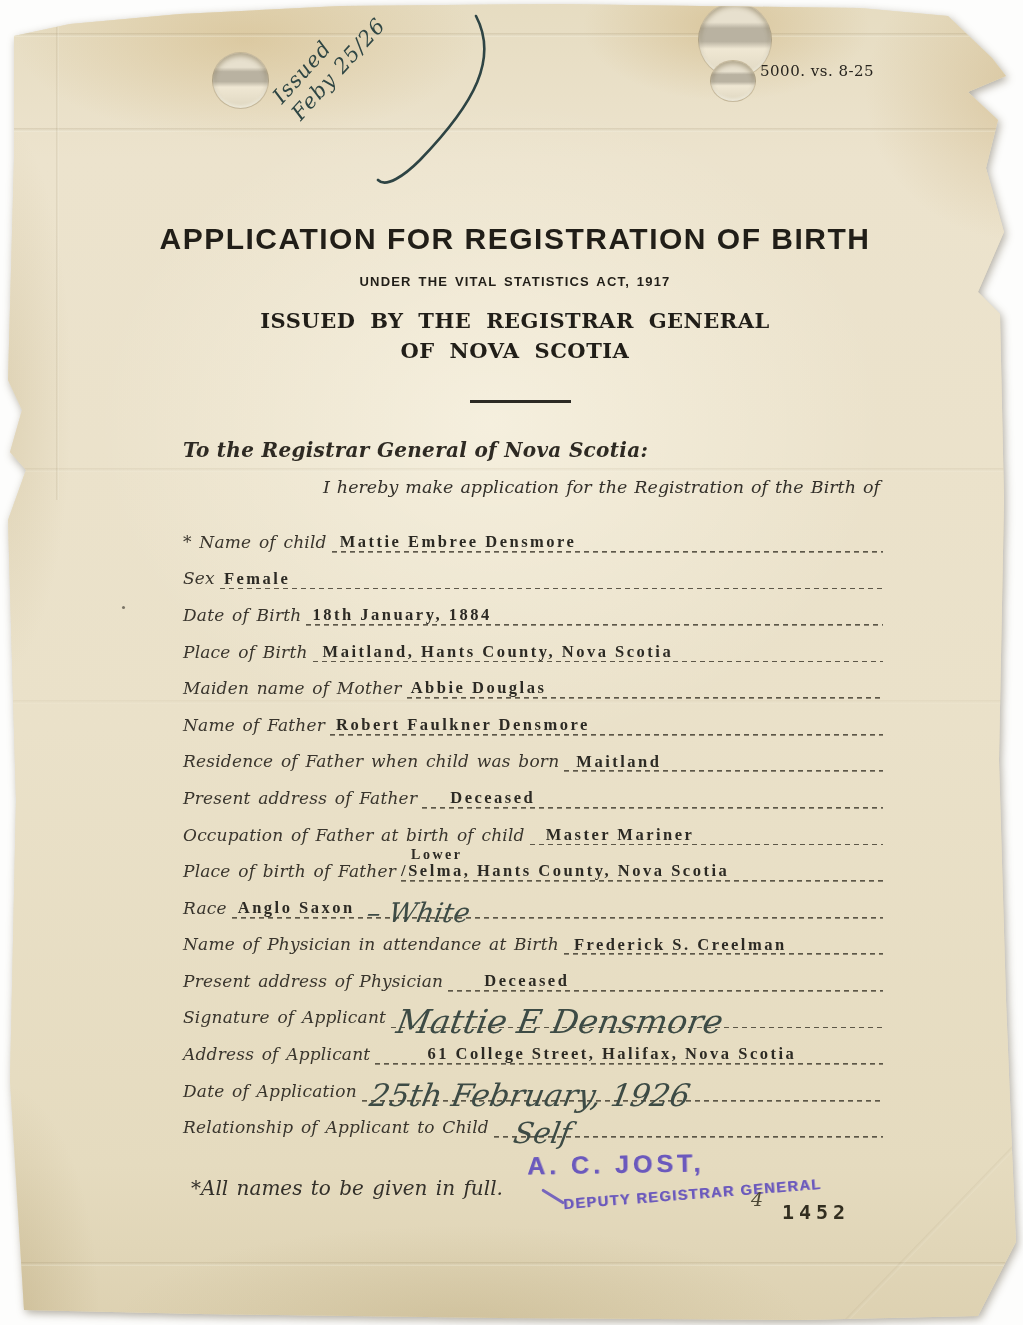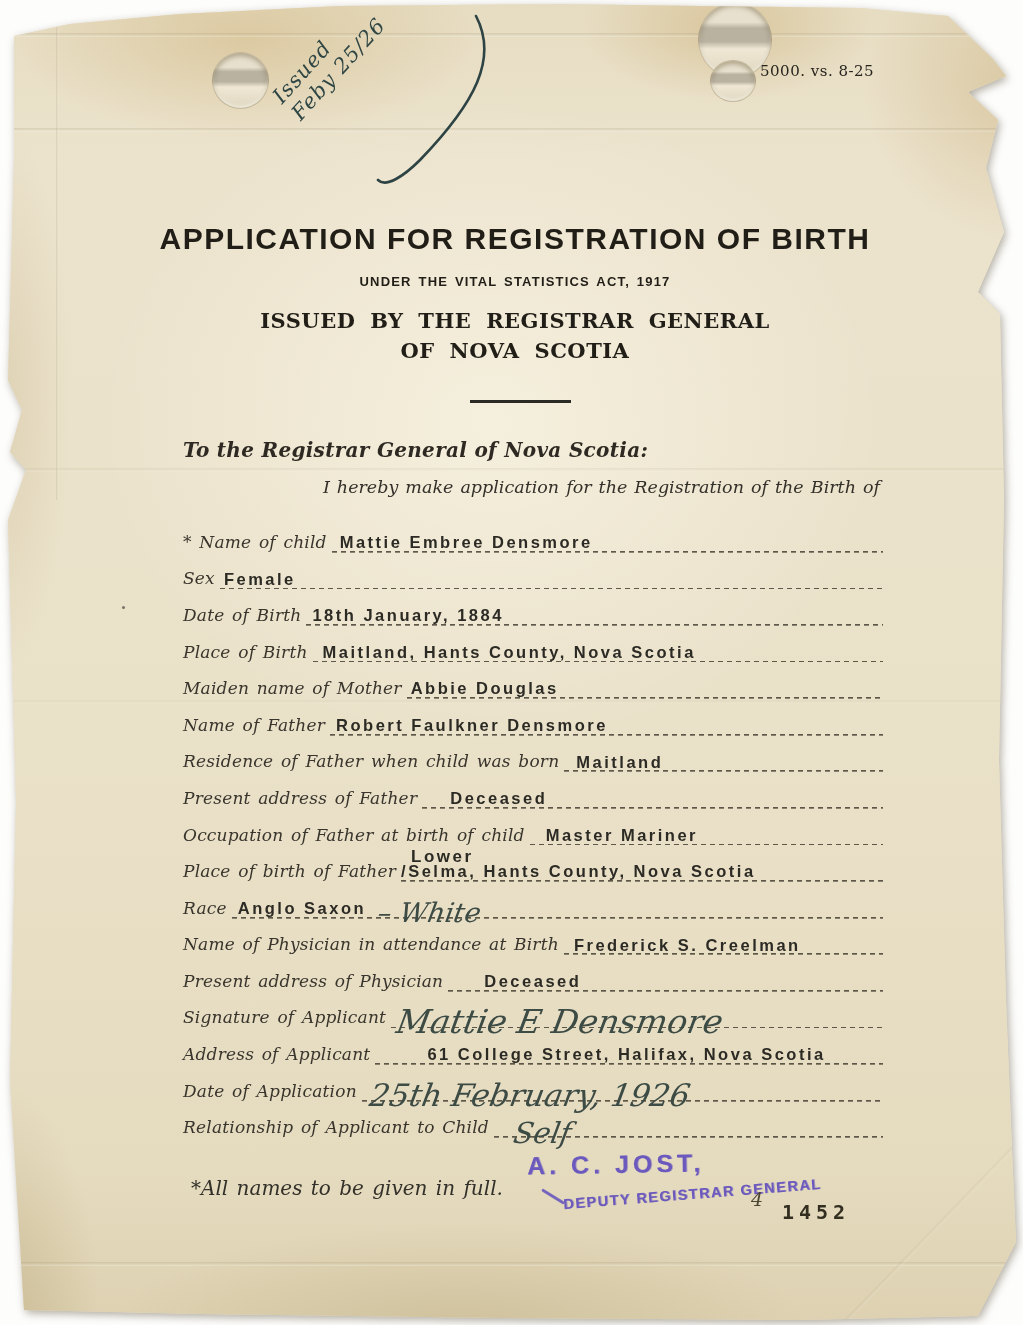--- a/index.html
+++ b/index.html
@@ -46,24 +46,24 @@
   .salutation{position:absolute;left:183px;top:438px;font-style:italic;font-weight:700;font-size:20px;color:#2e2a23;letter-spacing:.3px;}
   .intro{position:absolute;left:183px;top:477px;width:697px;text-align:right;
     font-style:italic;font-size:17.5px;color:#33302a;word-spacing:1.5px;}
   .fields{position:absolute;left:183px;top:516px;width:700px;display:flex;flex-direction:column;}
   .row{height:36.6px;display:flex;align-items:flex-end;}
   .flabel{font-style:italic;font-size:17px;color:#39352d;white-space:nowrap;letter-spacing:.2px;word-spacing:2px;
     padding-right:5px;line-height:1.05;padding-bottom:1px;}
   .entry{flex:1;position:relative;display:flex;align-items:flex-end;min-width:0;
     background-image:repeating-linear-gradient(90deg, rgba(62,57,44,.82) 0 5px, transparent 5px 9px);
     background-size:100% 1.7px;background-position:left bottom;background-repeat:no-repeat;}
-  .typed{font-family:Liberation Sans, sans-serif;font-weight:700;font-size:16.5px;letter-spacing:2.5px;
+  .typed{font-family:Liberation Serif, serif;font-weight:700;font-size:16.5px;letter-spacing:2.5px;
     color:#2c2a24;white-space:nowrap;line-height:1;}
   .typed.val{margin-bottom:2px;}
-  .above{position:absolute;top:-15px;left:10px;font-size:17px;}
+  .above{position:absolute;top:-15px;left:10px;font-size:14px;}
   .hand{font-style:italic;color:#3d4b45;white-space:nowrap;transform:skewX(-10deg);line-height:.9;}
   .hand.val{margin-bottom:-8px;}
   .hand.extra{margin-bottom:-7px;margin-left:12px;font-size:27px;}
   .footnote{position:absolute;left:191px;top:1176px;font-style:italic;font-size:20px;color:#33302a;word-spacing:2px;}
   .stamp{position:absolute;color:#5b48bd;font-family:"Liberation Sans", sans-serif;font-weight:700;opacity:.88;}
   .stamp1{left:527px;top:1150px;font-size:25px;letter-spacing:4px;transform:rotate(-1deg);
     text-shadow:1px 0 0 rgba(91,72,189,.45);}
   .stamp2{left:563px;top:1186px;font-size:14.5px;letter-spacing:1.5px;transform:rotate(-4.5deg);
     text-shadow:1px 0 0 rgba(91,72,189,.55);}
   .stampslash{position:absolute;left:540px;top:1195px;width:26px;height:3px;background:#5b48bd;

